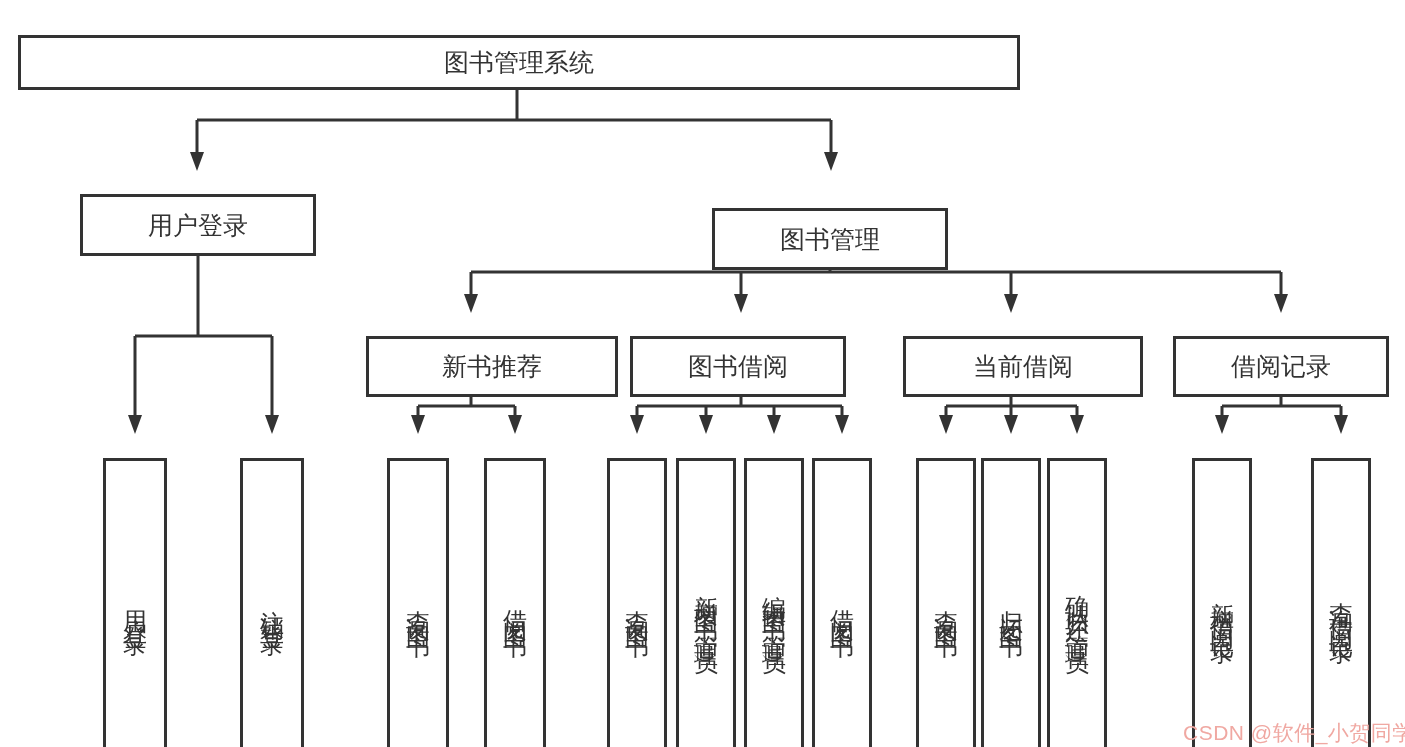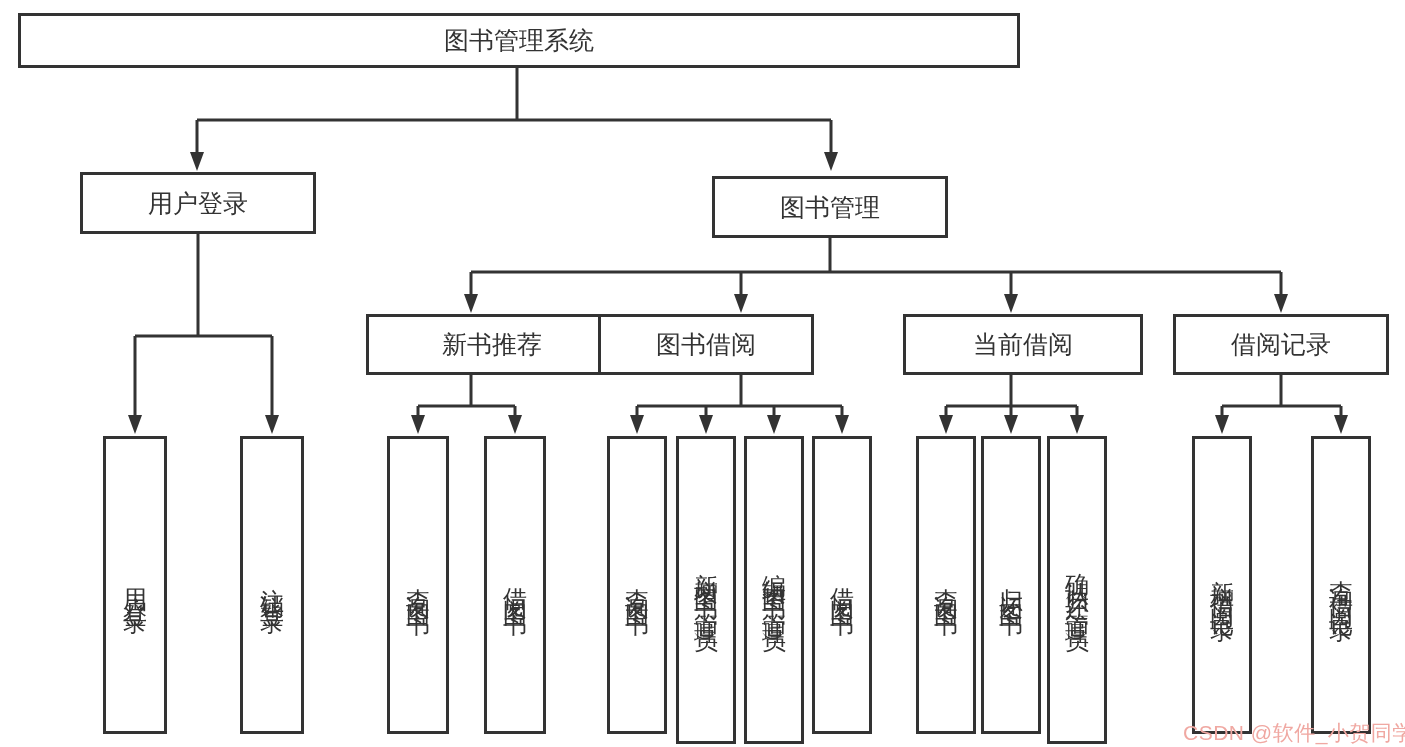--- a/index.html
+++ b/index.html
@@ -5,21 +5,21 @@
   html,body{margin:0;padding:0;background:#fff;}
   .stage{
     position:relative;width:1405px;height:747px;background:var(--bg,#fff);
     font-family:"Liberation Sans",sans-serif;color:var(--ink,#333);
     overflow:hidden;
   }
   .connectors{position:absolute;left:0;top:0;pointer-events:none;}
   .box{
     position:absolute;box-sizing:border-box;border:3px solid var(--line,#333);
     background:#fff;display:flex;align-items:center;justify-content:center;
-    font-size:25px;line-height:1;text-align:center;
+    font-size:25px;line-height:1;text-align:center;margin-top:22px;
   }
   .box span{white-space:nowrap;}
   .box.v span{
     writing-mode:vertical-rl;text-orientation:mixed;
     letter-spacing:8px;white-space:normal;
   }
   .box.v{font-size:24px;}
   .watermark{
     position:absolute;left:1183px;top:719px;font-size:21px;
     letter-spacing:0.5px;color:var(--wm,#f0a8a2);white-space:nowrap;
@@ -52,28 +52,28 @@
              M1222 434 L1215 415 L1229 415 Z  M1341 434 L1334 415 L1348 415 Z"></path>
   </svg>
 
   <div class="box" style="left:18px;top:13px;width:1002px;height:55px">
     <span>图书管理系统</span>
   </div>
 
   <div class="box" style="left:80px;top:172px;width:236px;height:62px">
     <span>用户登录</span>
   </div>
-  <div class="box" style="left:712px;top:176px;width:236px;height:62px">
+  <div class="box" style="left:712px;top:186px;width:236px;height:62px">
     <span>图书管理</span>
   </div>
 
   <div class="box" style="left:366px;top:314px;width:252px;height:61px">
     <span>新书推荐</span>
   </div>
-  <div class="box" style="left:598px;top:314px;width:216px;height:61px">
+  <div class="box" style="left:630px;top:314px;width:216px;height:61px">
     <span>图书借阅</span>
   </div>
   <div class="box" style="left:903px;top:314px;width:240px;height:61px">
     <span>当前借阅</span>
   </div>
   <div class="box" style="left:1173px;top:314px;width:216px;height:61px">
     <span>借阅记录</span>
   </div>
 
   <div class="box v" style="left:103px;top:436px;width:64px;height:298px">

